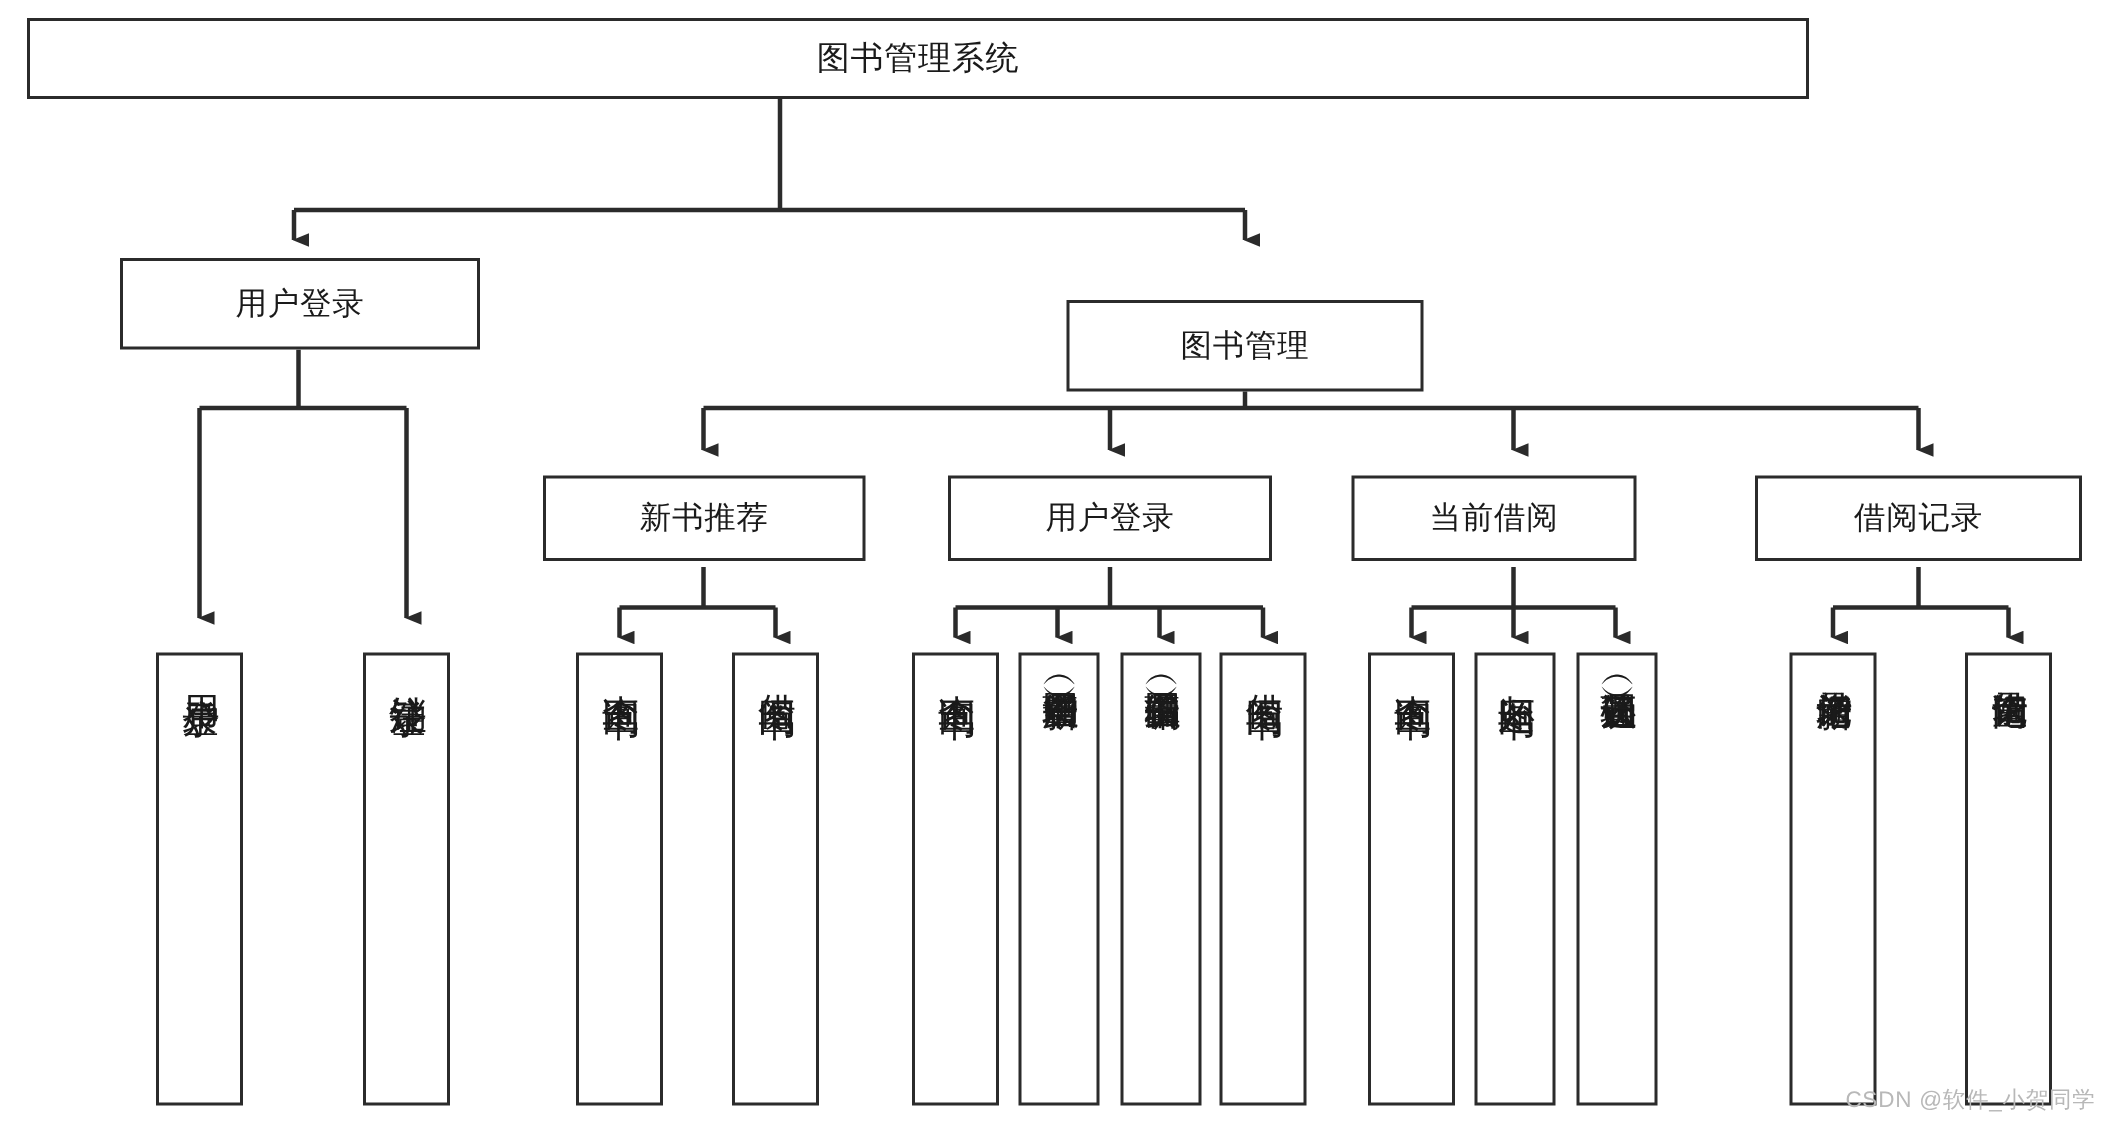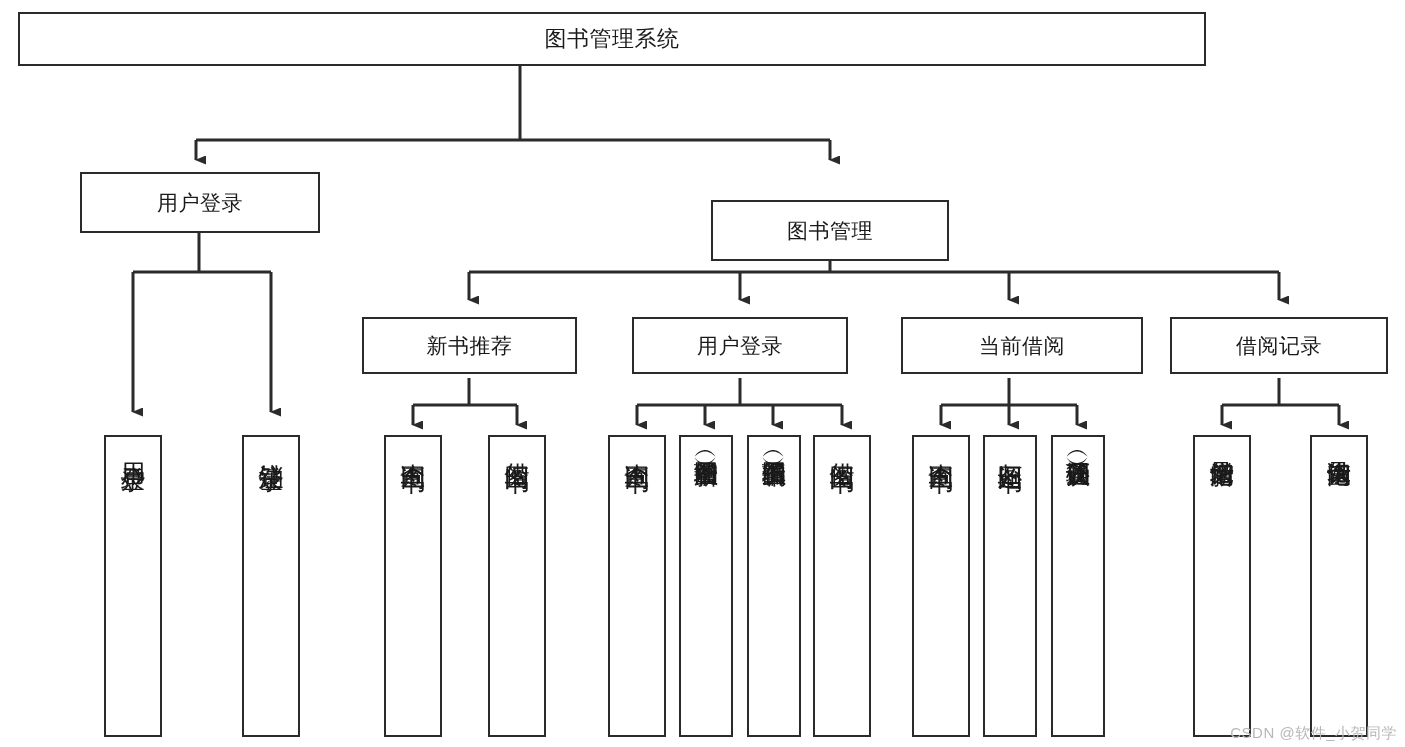--- a/index.html
+++ b/index.html
@@ -147,21 +147,21 @@
   </div>
 
   <div class="node horizontal" style="left:362px; top:317px; width:215px; height:57px;">
     <span class="node-label">新书推荐</span>
   </div>
 
   <div class="node horizontal" style="left:632px; top:317px; width:216px; height:57px;">
     <span class="node-label">用户登录</span>
   </div>
 
-  <div class="node horizontal" style="left:901px; top:317px; width:242px; height:57px;">
+  <div class="node horizontal" style="left:901px; top:317px; width:190px; height:57px;">
     <span class="node-label">当前借阅</span>
   </div>
 
   <div class="node horizontal" style="left:1170px; top:317px; width:218px; height:57px;">
     <span class="node-label">借阅记录</span>
   </div>
 
   <div class="node vertical" style="left:104px; top:435px; width:58px; height:302px;">
     <span class="node-label">用户登录</span>
   </div>

